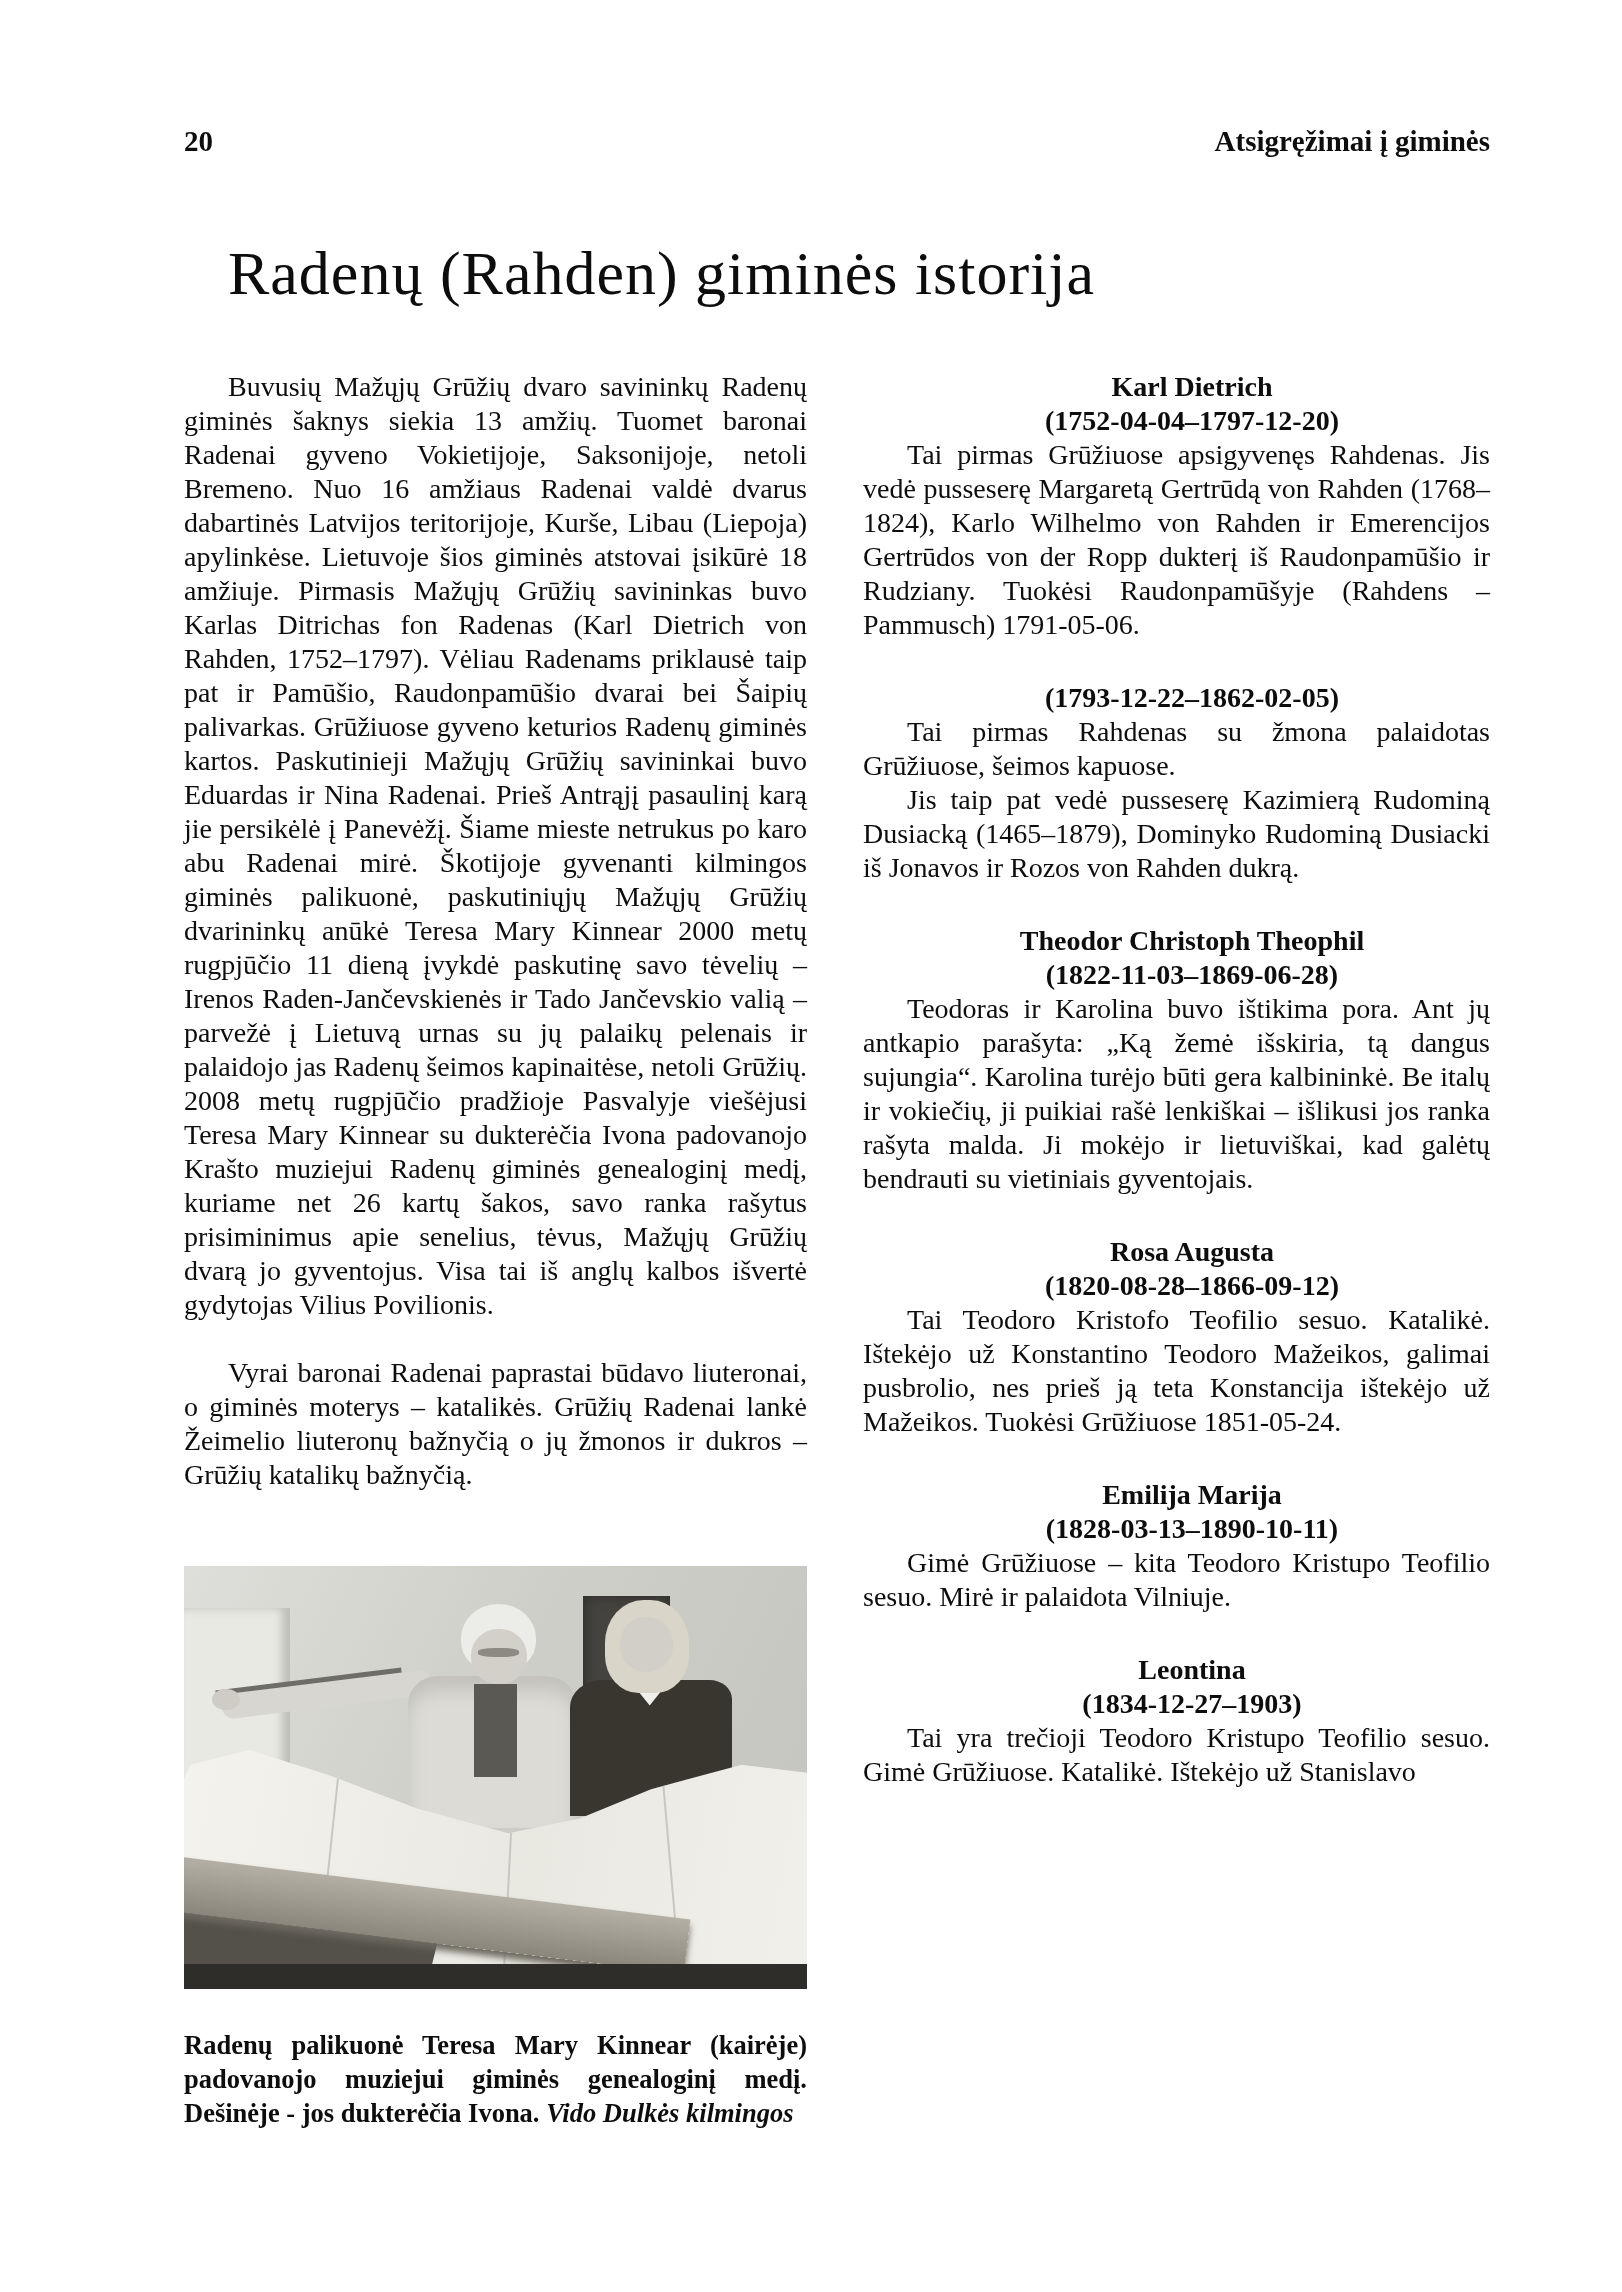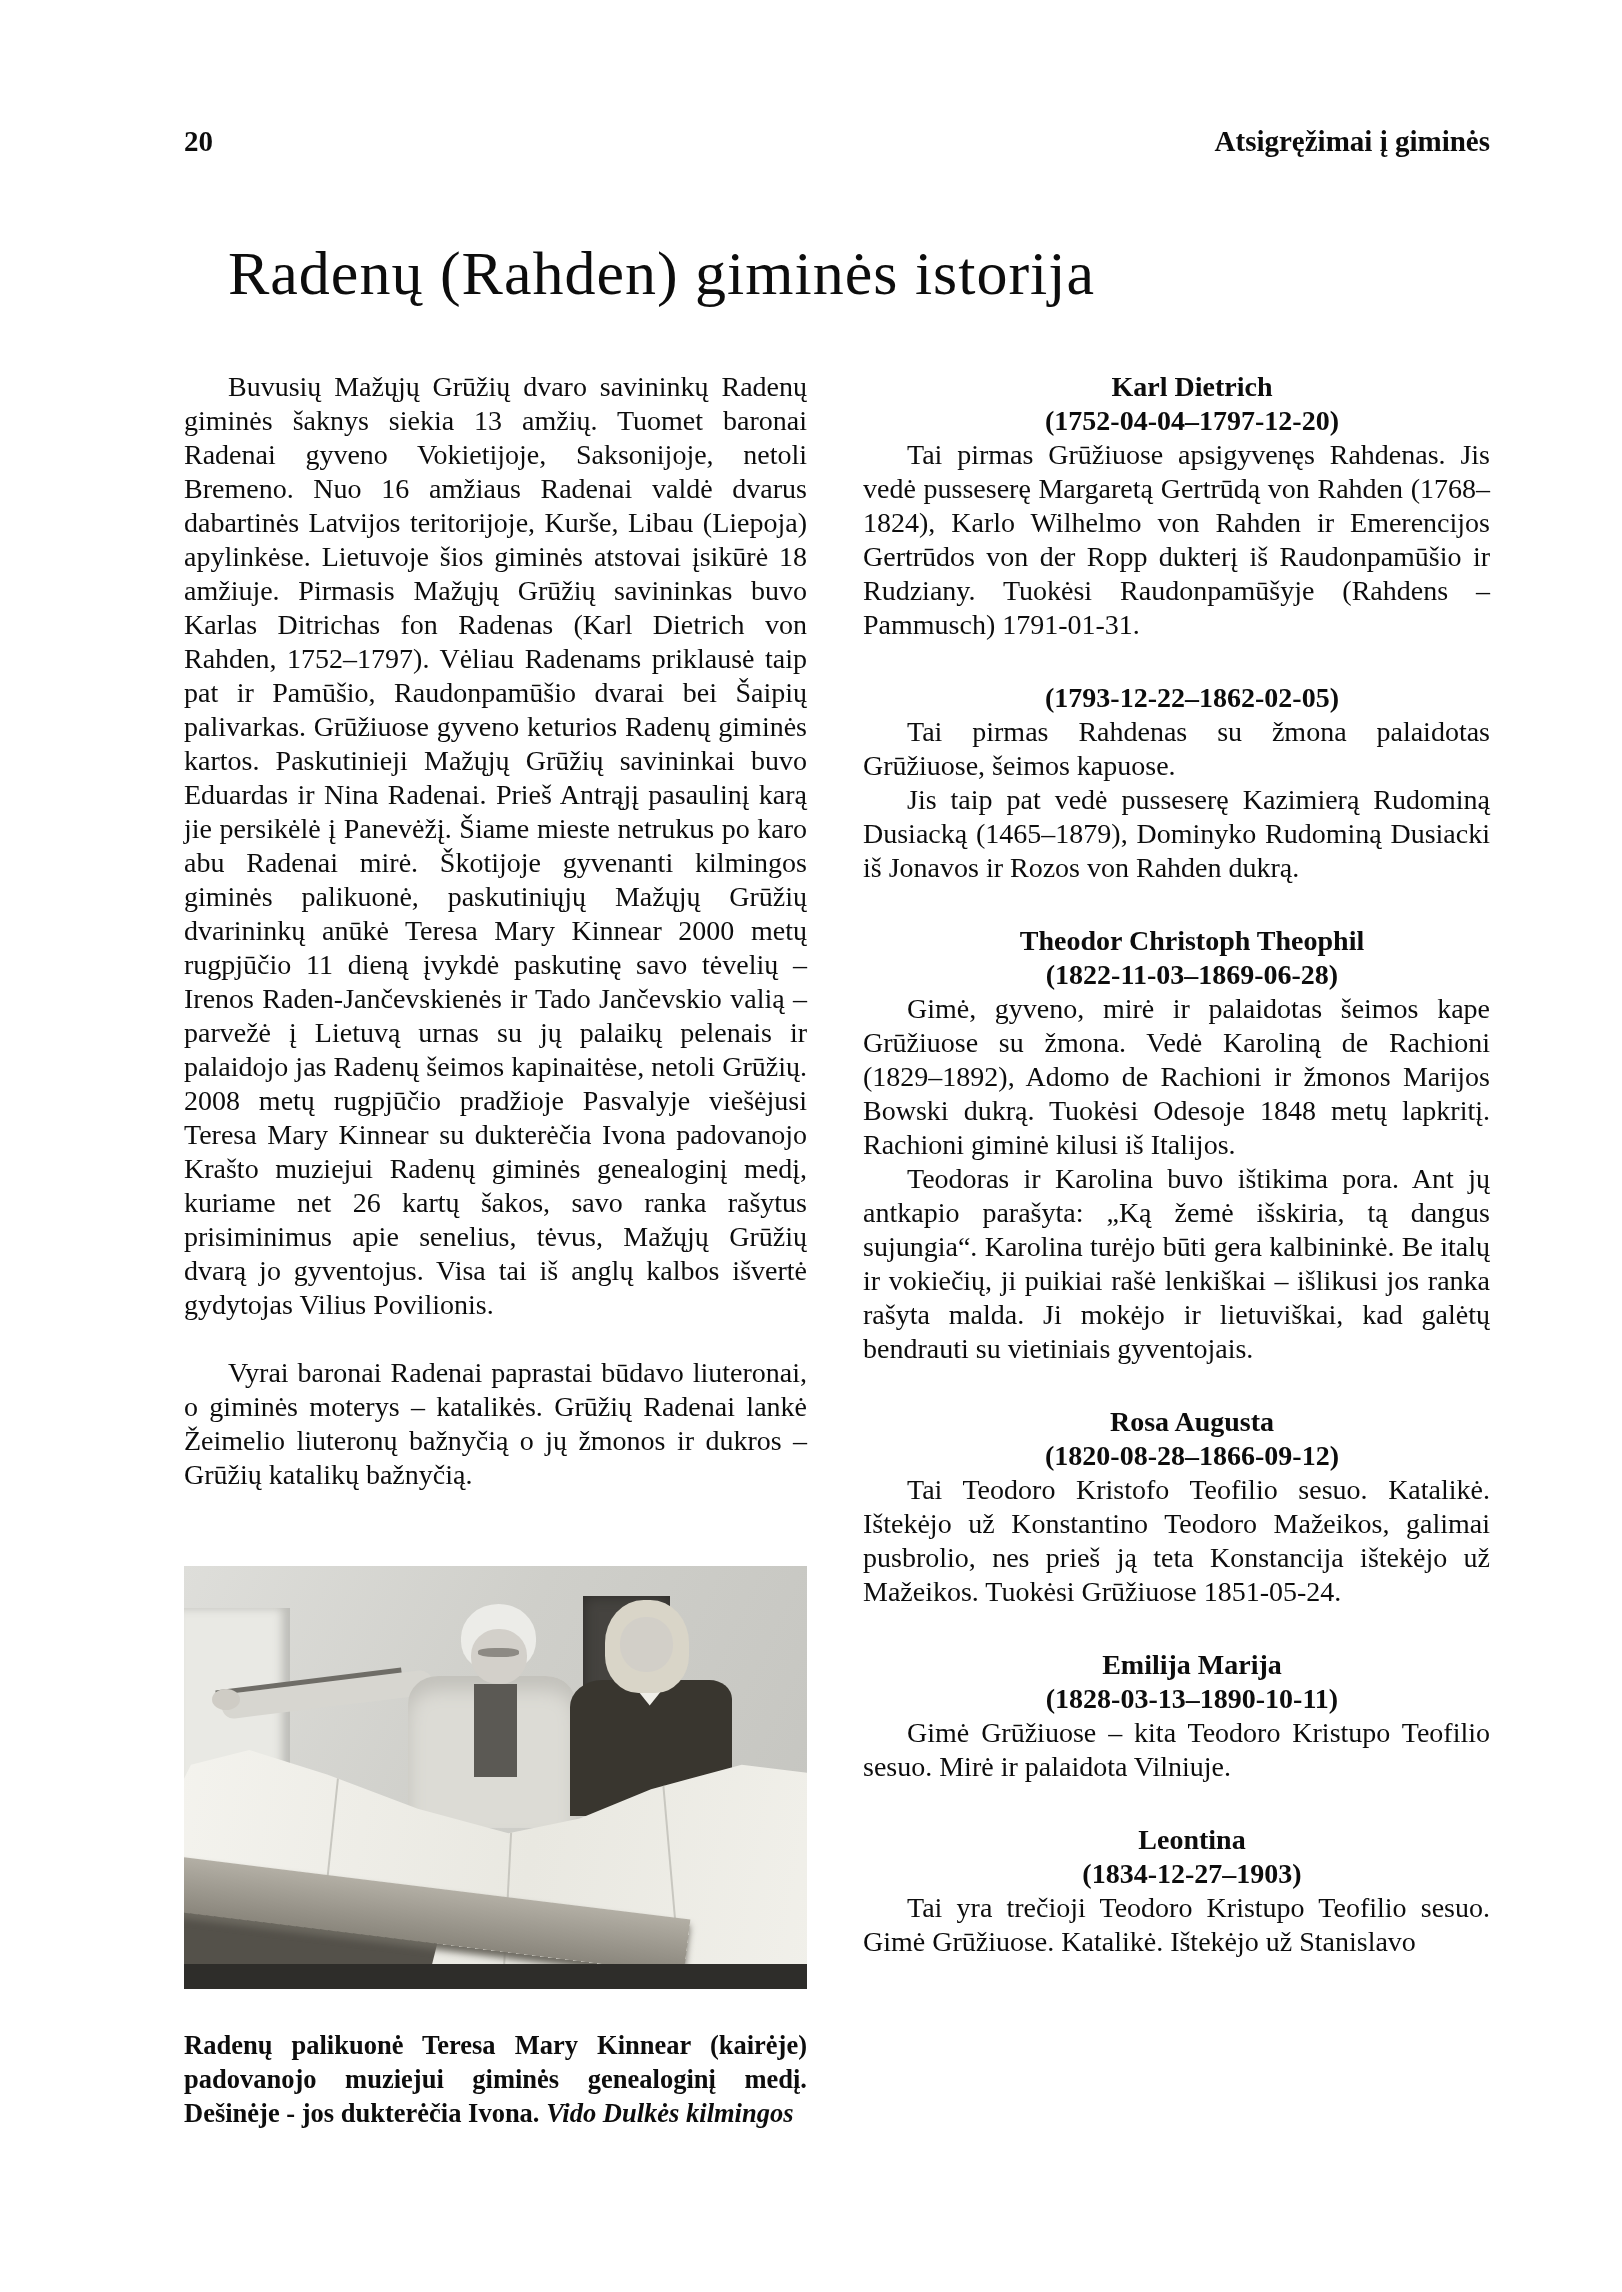--- a/index.html
+++ b/index.html
@@ -120,33 +120,32 @@
     <div class="floor"></div>
   </div>
 
   <p class="caption"><span>Radenų palikuonė Teresa Mary Kinnear (kairėje) padovanojo muziejui giminės genealoginį medį. Dešinėje - jos dukterėčia Ivona.</span> <span class="credit">Vido Dulkės kilmingos</span></p>
 
   <div class="col col-right">
 
     <div class="sec">
       <p class="sec-head">Karl Dietrich</p>
       <p class="sec-dates">(1752-04-04–1797-12-20)</p>
-      <p class="para">Tai pirmas Grūžiuose apsigyvenęs Rahdenas. Jis vedė pusseserę Margaretą Gertrūdą von Rahden (1768–1824), Karlo Wilhelmo von Rahden ir Emerencijos Gertrūdos von der Ropp dukterį iš Raudonpamūšio ir Rudziany. Tuokėsi Raudonpamūšyje (Rahdens – Pammusch) 1791-01-31.</p>
+      <p class="para">Tai pirmas Grūžiuose apsigyvenęs Rahdenas. Jis vedė pusseserę Margaretą Gertrūdą von Rahden (1768–1824), Karlo Wilhelmo von Rahden ir Emerencijos Gertrūdos von der Ropp dukterį iš Raudonpamūšio ir Rudziany. Tuokėsi Raudonpamūšyje (Rahdens – Pammusch) 1791-05-06.</p>
     </div>
 
     <div class="sec">
       <p class="sec-dates">(1793-12-22–1862-02-05)</p>
       <p class="para">Tai pirmas Rahdenas su žmona palaidotas Grūžiuose, šeimos kapuose.</p>
       <p class="para">Jis taip pat vedė pusseserę Kazimierą Rudominą Dusiacką (1465–1879), Dominyko Rudominą Dusiacki iš Jonavos ir Rozos von Rahden dukrą.</p>
     </div>
 
     <div class="sec">
       <p class="sec-head">Theodor Christoph Theophil</p>
       <p class="sec-dates">(1822-11-03–1869-06-28)</p>
-      <p class="para">Gimė, gyveno, mirė ir palaidotas šeimos kape Grūžiuose su žmona. Vedė Karoliną de Rachioni (1829–1892), Adomo de Rachioni ir žmonos Marijos Bowski dukrą. Tuokėsi Odesoje 1848 metų lapkritį. Rachioni giminė kilusi iš Italijos.</p>
       <p class="para">Teodoras ir Karolina buvo ištikima pora. Ant jų antkapio parašyta: „Ką žemė išskiria, tą dangus sujungia“. Karolina turėjo būti gera kalbininkė. Be italų ir vokiečių, ji puikiai rašė lenkiškai – išlikusi jos ranka rašyta malda. Ji mokėjo ir lietuviškai, kad galėtų bendrauti su vietiniais gyventojais.</p>
     </div>
 
     <div class="sec">
       <p class="sec-head">Rosa Augusta</p>
       <p class="sec-dates">(1820-08-28–1866-09-12)</p>
       <p class="para">Tai Teodoro Kristofo Teofilio sesuo. Katalikė. Ištekėjo už Konstantino Teodoro Mažeikos, galimai pusbrolio, nes prieš ją teta Konstancija ištekėjo už Mažeikos. Tuokėsi Grūžiuose 1851-05-24.</p>
     </div>
 
     <div class="sec">

